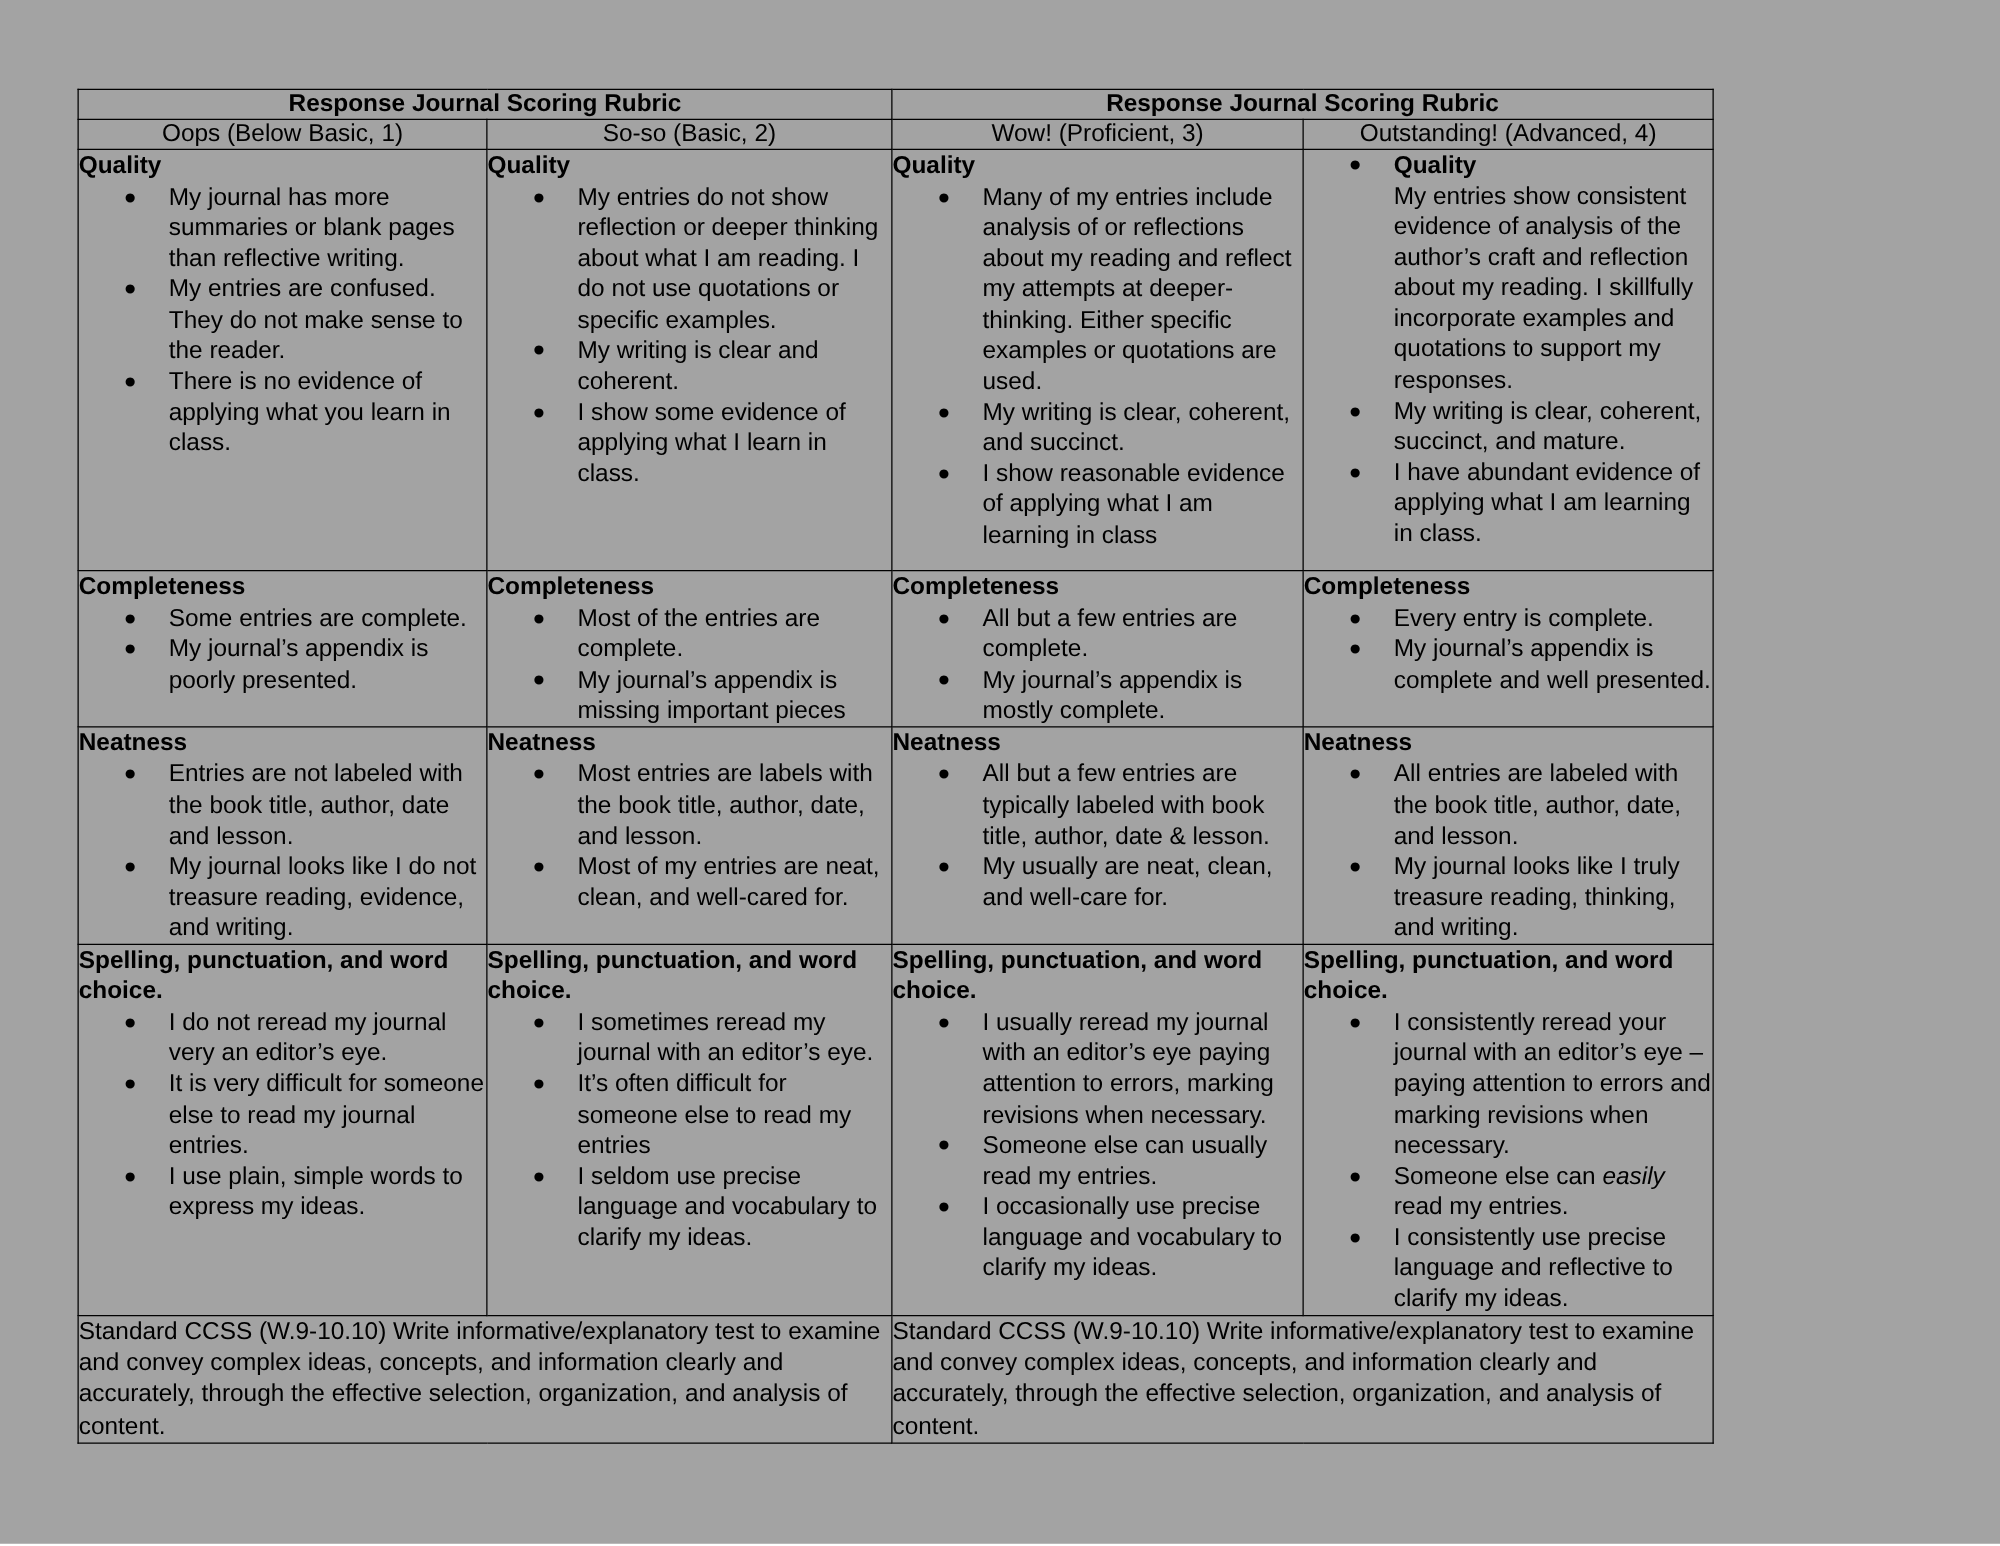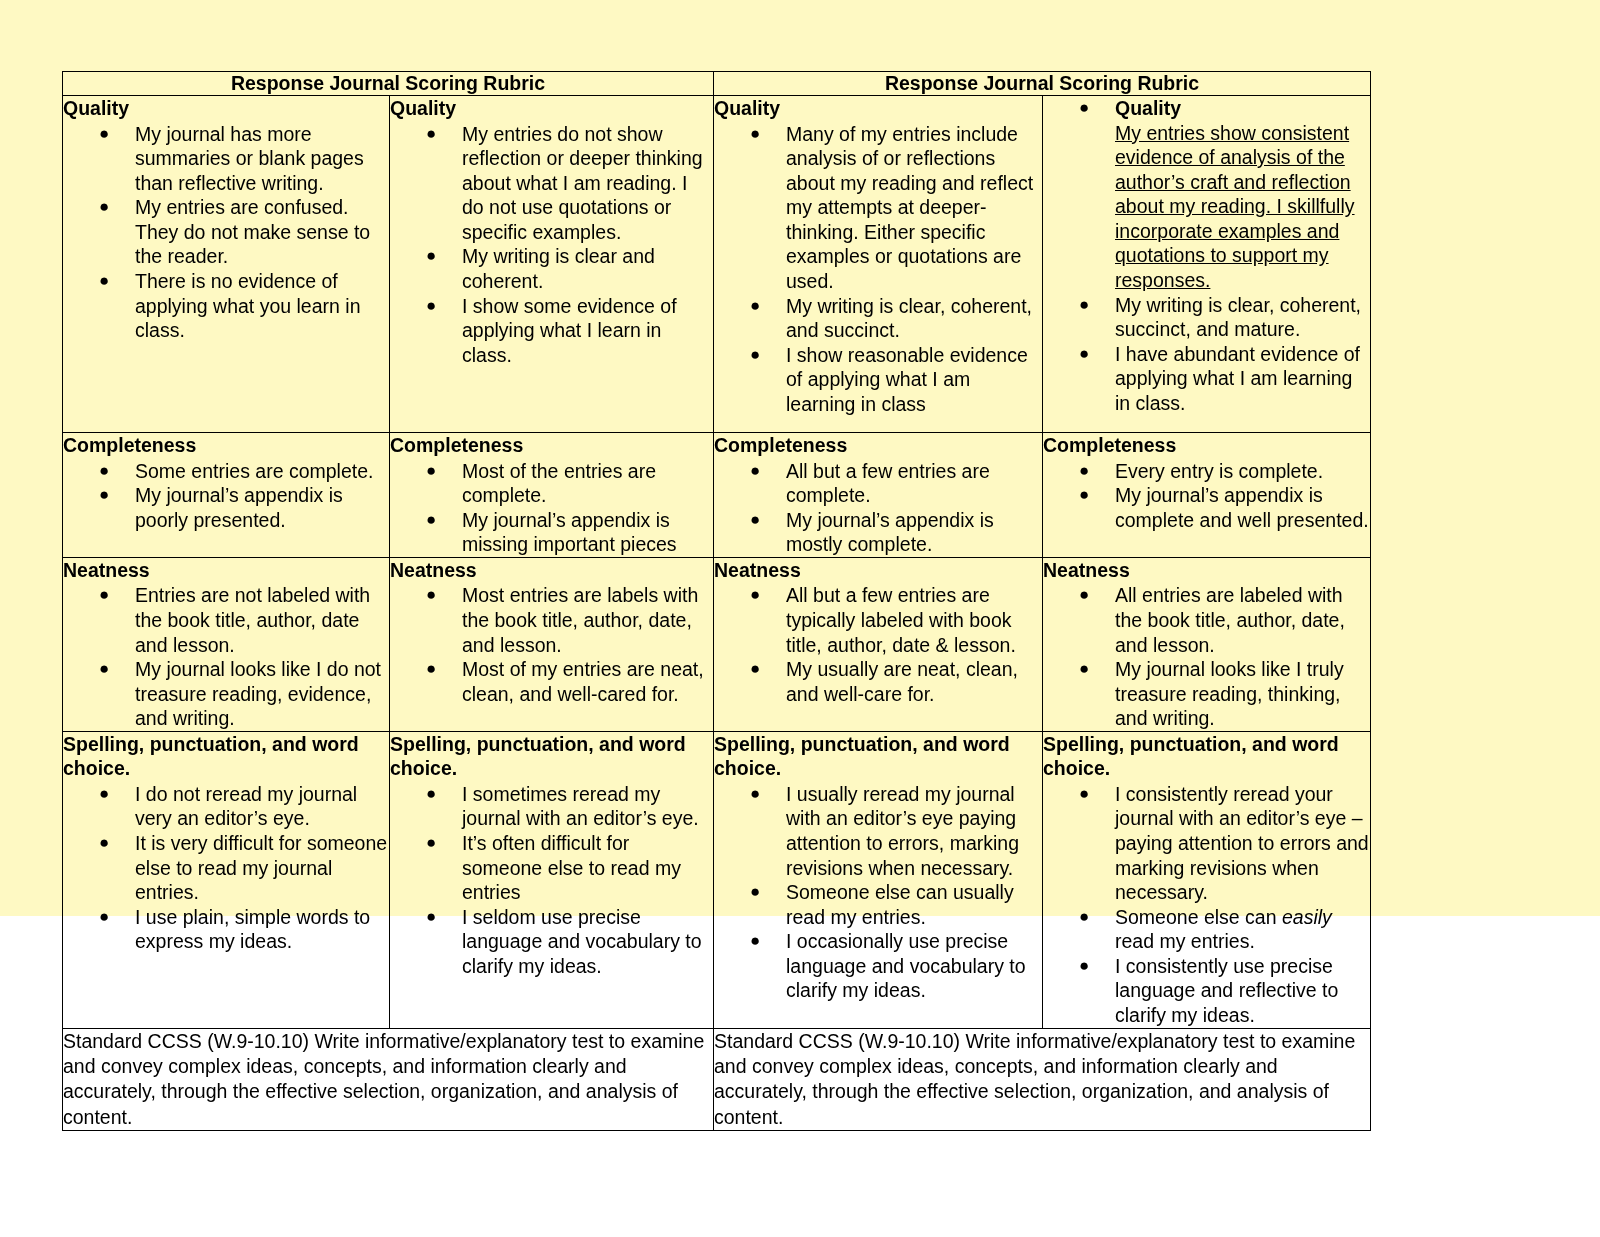--- a/index.html
+++ b/index.html
@@ -10,22 +10,22 @@
   body {
     width: 1600px;
     height: 1237px;
     font-family: "Liberation Sans", sans-serif;
     color: #000000;
     overflow: hidden;
   }
   .page {
     position: relative;
     width: 1600px;
-    height: 916px;
-    background: #fef9c3;
+    height: 1235px;
+    background: #a3a3a3;
     box-sizing: border-box;
   }
   table.rubric {
     position: absolute;
     left: 62px;
     top: 71px;
     width: 1308px;
     border-collapse: collapse;
     table-layout: fixed;
   }
@@ -83,21 +83,20 @@
     top: 0;
     font-size: 17px;
     line-height: 1.42;
   }
   
   ul.points > li.head-bullet > .bullet-title {
     font-weight: bold;
   }
   .cont-text {
     display: block;
-    text-decoration: underline;
   }
   .rowheight-q td { height: 336px; }
   .rowheight-c td { height: 116px; }
   .rowheight-n td { height: 162px; }
   .rowheight-s td { height: 282px; }
 
   
   td.standard {
     font-size: 19.5px;
     line-height: 1.30;
@@ -115,20 +114,26 @@
       <col class="c1">
         <col class="c2">
         <col class="c3">
         <col class="c4">
     </colgroup>
     <tbody>
       <tr>
         <td class="title-cell" colspan="2">Response Journal Scoring Rubric</td>
         <td class="title-cell" colspan="2">Response Journal Scoring Rubric</td>
       </tr>
+      <tr>
+        <td class="level-cell">Oops (Below Basic, 1)</td>
+        <td class="level-cell">So-so (Basic, 2)</td>
+        <td class="level-cell">Wow! (Proficient, 3)</td>
+        <td class="level-cell">Outstanding! (Advanced, 4)</td>
+      </tr>
 
       <tr class="rowheight-q">
         <td class="crit">
             <div class="crit-head">Quality</div>
             <ul class="points">
               <li><span class="dot">●</span><span>My journal has more summaries or blank pages than reflective writing.</span></li>
               <li><span class="dot">●</span><span>My entries are confused. They do not make sense to the reader.</span></li>
               <li><span class="dot">●</span><span>There is no evidence of applying what you learn in class.</span></li>
             </ul>
           </td>

